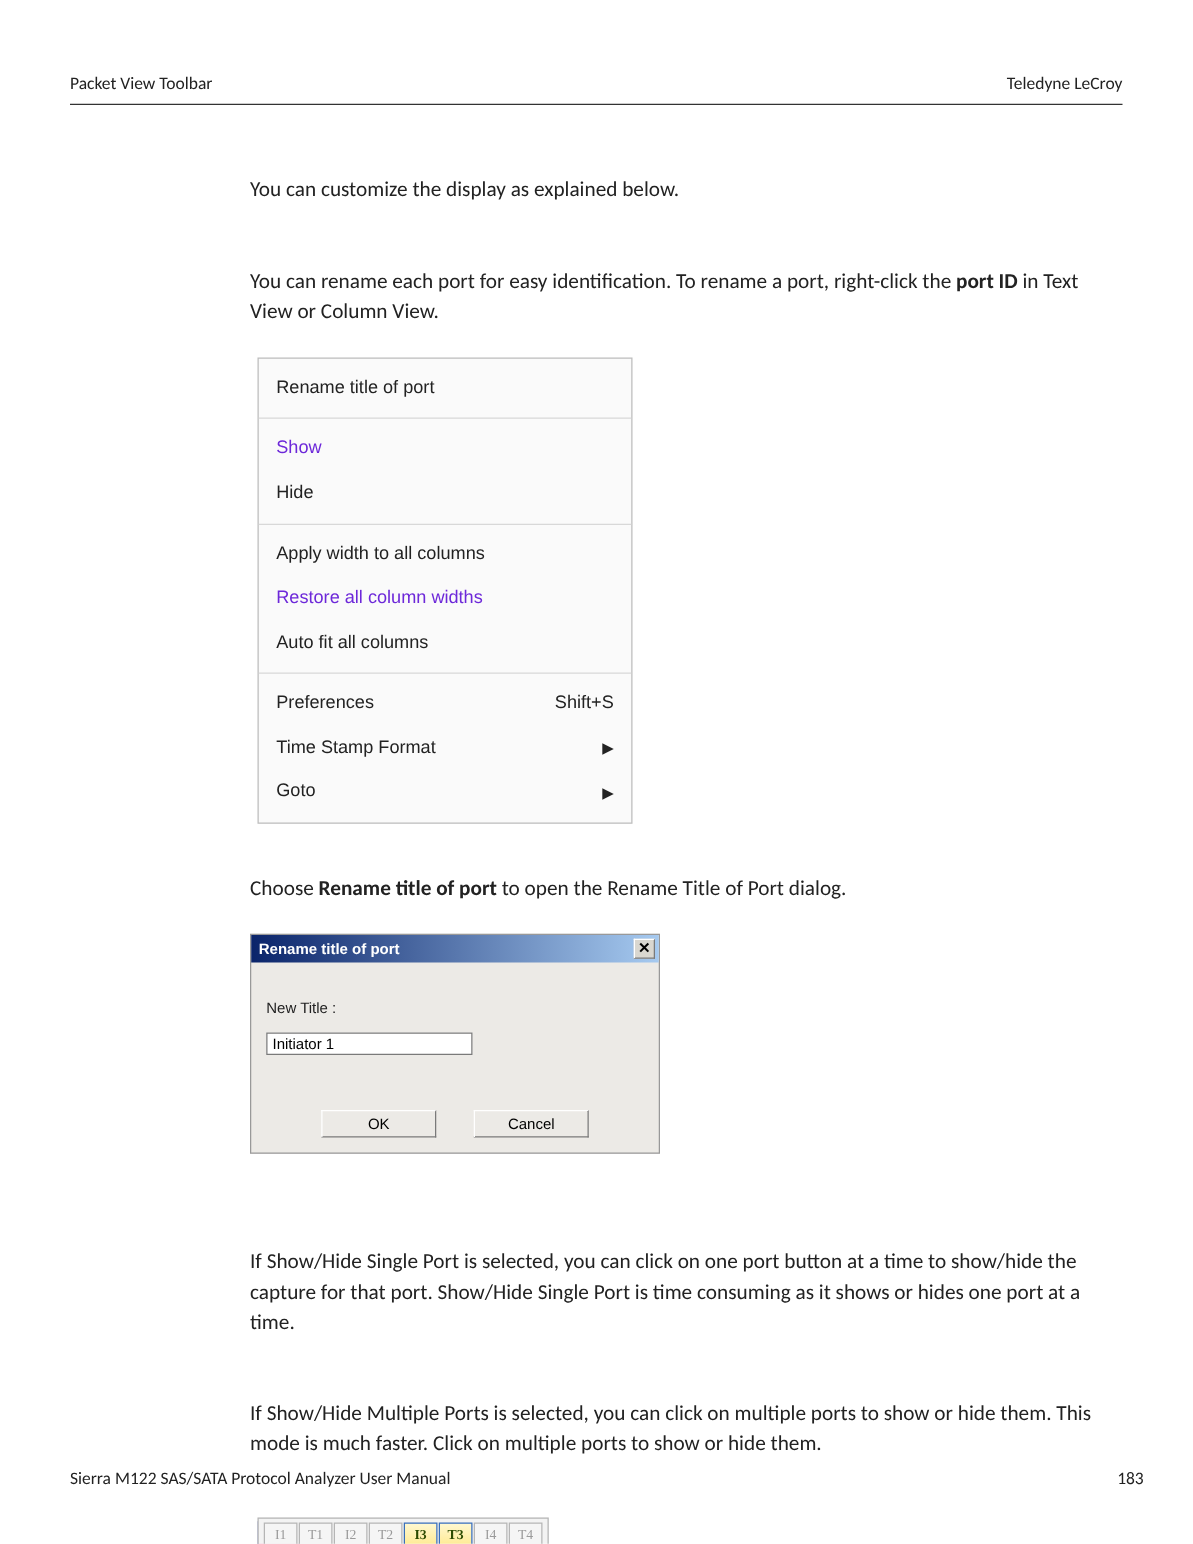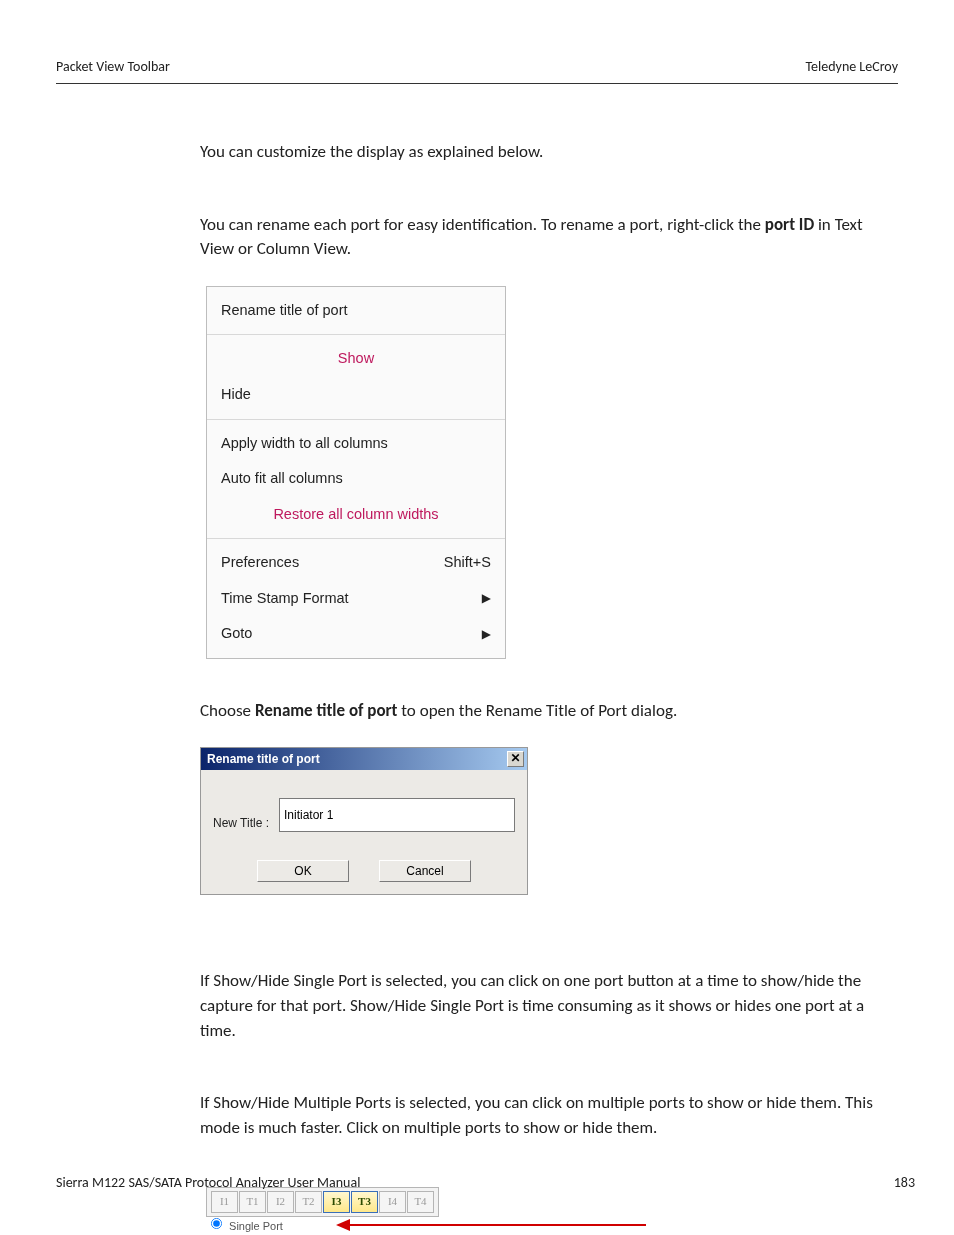--- a/index.html
+++ b/index.html
@@ -40,21 +40,21 @@
   }
   .ctx-group { border-bottom: 1px solid #d8d8d8; padding: 6px 0; }
   .ctx-group:last-child { border-bottom: none; }
   .ctx-item {
     padding: 4px 14px;
     display: flex;
     justify-content: space-between;
     align-items: center;
     line-height: 1.9;
   }
-  .ctx-item.disabled { color: #be185d; justify-content: center; }
+  .ctx-item.disabled { color: #6d28d9; }
   .ctx-item .arrow { font-size: 12px; color: #222; }
 
   
   .dlg {
     width: 328px;
     margin: 14px 0 50px 0;
     border: 1px solid #999;
     font-family: Tahoma, Arial, sans-serif;
     font-size: 12px;
     color: #222;
@@ -72,21 +72,21 @@
   }
   .dlg-close {
     width: 17px; height: 16px;
     background: #d9d7d0;
     border: 1px solid #fff;
     border-right-color:#7a7a7a; border-bottom-color:#7a7a7a;
     color:#000; font-size:12px; line-height:13px; text-align:center;
     font-family: Arial, sans-serif; font-weight:bold;
   }
   .dlg-body { padding: 28px 12px 12px 12px; }
-  .dlg-row { display:flex; align-items:flex-end; gap:10px; margin-bottom:28px; }
+  .dlg-row { display:flex; align-items:flex-start; gap:10px; margin-bottom:44px;flex-direction:column; }
   .dlg-row label { white-space:nowrap; }
   .dlg-row input[type=text]{
     flex:1; height:34px; padding:1px 4px;
     border:1px solid #7a7a7a; background:#fff;
     font-family: Tahoma, Arial, sans-serif; font-size:12px;
   }
   .dlg-btns { display:flex; justify-content:center; gap:30px; }
   .dlg-btns button{
     width:92px; height:22px;
     background:#eceae6;
@@ -182,25 +182,25 @@
         <span>Show</span>
       </div>
       <div class="ctx-item">
         <span>Hide</span>
       </div>
     </div>
     <div class="ctx-group">
       <div class="ctx-item">
         <span>Apply width to all columns</span>
       </div>
-      <div class="ctx-item">
-        <span>Auto fit all columns</span>
-      </div>
       <div class="ctx-item disabled">
         <span>Restore all column widths</span>
+      </div>
+      <div class="ctx-item">
+        <span>Auto fit all columns</span>
       </div>
     </div>
     <div class="ctx-group">
       <div class="ctx-item">
         <span>Preferences</span>
         <span>Shift+S</span>
       </div>
       <div class="ctx-item">
         <span>Time Stamp Format</span>
         <span class="arrow">▶</span>

